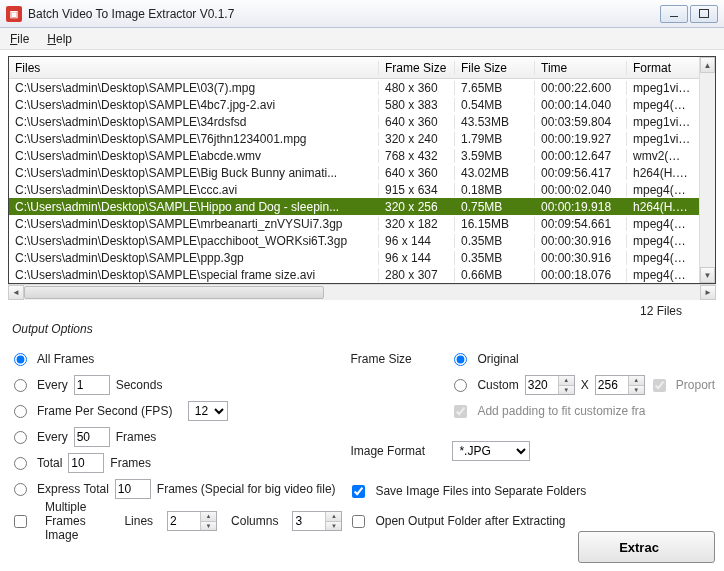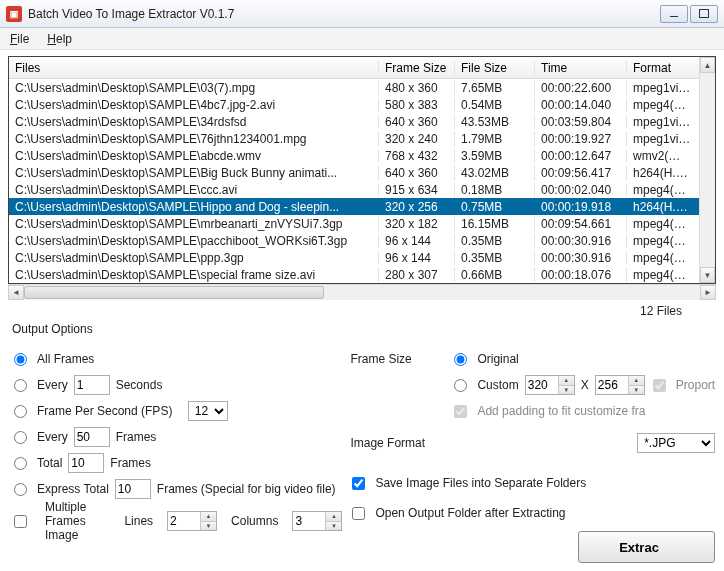--- a/index.html
+++ b/index.html
@@ -24,33 +24,33 @@
 .c-files { width: 370px; border-right: 1px solid #e4e4e4; }
 .c-fsize { width: 76px; border-right: 1px solid #e4e4e4; }
 .c-size { width: 80px; border-right: 1px solid #e4e4e4; }
 .c-time { width: 92px; border-right: 1px solid #e4e4e4; }
 .c-fmt { width: 70px; }
 .vscroll { position:absolute; right:0; top:0; width:16px; height:100%; background:#f0f0f0; border-left:1px solid #dcdcdc;}
 .vscroll .up,.vscroll .down{height:16px;background:linear-gradient(#fafafa,#e4e4e4);border:1px solid #ccc;display:flex;align-items:center;justify-content:center;font-size:8px;color:#555;}
 .vscroll .down{position:absolute;bottom:0;left:0;right:0;}
 .tbody { overflow: hidden; }
 .row { display:flex; height:17px; align-items:center; color:#222;}
-.row.sel { background:#0369a1; color:#fff; }
+.row.sel { background:#4d7c0f; color:#fff; }
 .row.sel div { border-right-color: transparent; }
 .hscroll { height:16px; background:#f0f0f0; border-top:1px solid #dcdcdc; position:relative; margin-top:0; display:flex;}
 .hscroll .lb,.hscroll .rb{width:16px;background:linear-gradient(#fafafa,#e4e4e4);border:1px solid #ccc;display:flex;align-items:center;justify-content:center;font-size:8px;color:#555;}
 .hscroll .track{flex:1;position:relative;}
 .hscroll .thumb{position:absolute;left:0;width:300px;top:1px;bottom:1px;background:linear-gradient(#eee,#d8d8d8);border:1px solid #bcbcbc;border-radius:2px;}
 
 .count { text-align: right; padding: 4px 34px 2px 0; color: #222; }
 
 .options { display: flex; padding: 2px 4px 0 4px; gap: 8px; flex:1;}
 .col-left { width: 396px; }
 .col-right { flex: 1; }
-.grouptitle { color:#222; margin-bottom: 10px; }
+.grouptitle { color:#222; margin-bottom: 10px; font-style: italic; }
 .opt-row { display:flex; align-items:center; height: 26px; gap: 6px; color:#222;}
 input[type=radio],input[type=checkbox]{ margin: 0 4px 0 2px; }
 .num { width: 36px; height: 20px; border:1px solid #abadb3; padding:1px 2px; background:#fff; }
 .spin { width: 50px; height: 20px; border:1px solid #abadb3; display:inline-flex; background:#fff;}
 .spin input{border:none;width:32px;padding:0 2px;outline:none;}
 .spin .arrows{width:16px;border-left:1px solid #c8c8c8;display:flex;flex-direction:column;}
 .spin .arrows div{flex:1;display:flex;align-items:center;justify-content:center;font-size:6px;background:linear-gradient(#f7f7f7,#e4e4e4);color:#555;}
 .spin .arrows div:first-child{border-bottom:1px solid #c8c8c8;}
 select { height: 20px; border:1px solid #abadb3; background:#fff; padding:0 2px;}
 .disabled { color:#8a8a8a; }
@@ -271,21 +271,21 @@
             </div>
           </div>
         <input type="checkbox" checked="" disabled="" style="">
         <span class="disabled">Proport</span>
       </div>
       <div class="opt-row">
         <span class="rlabel"></span>
         <input type="checkbox" checked="" disabled="" style="">
         <span class="disabled">Add padding to fit customize fra</span>
       </div>
-      <div class="opt-row" style="margin-top:6px;justify-content:space-between;">
+      <div class="opt-row" style="margin-top:14px;">
         <span class="rlabel">Image Format</span>
         <select style="width:78px;"><option>*.JPG</option></select>
       </div>
       <div class="opt-row" style="margin-top:14px;">
         <input type="checkbox" checked="" style="">
         <span>Save Image Files into Separate Folders</span>
       </div>
       <div class="opt-row" style="margin-top:4px;">
         <input type="checkbox" style="">
         <span>Open Output Folder after Extracting</span>

